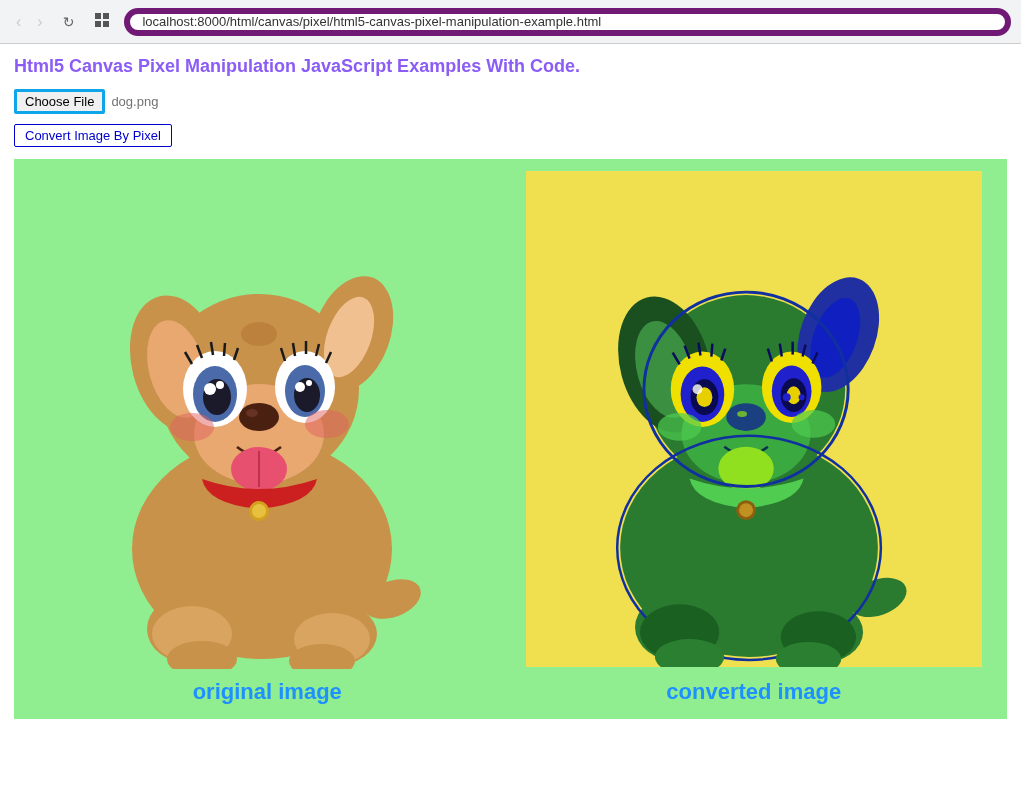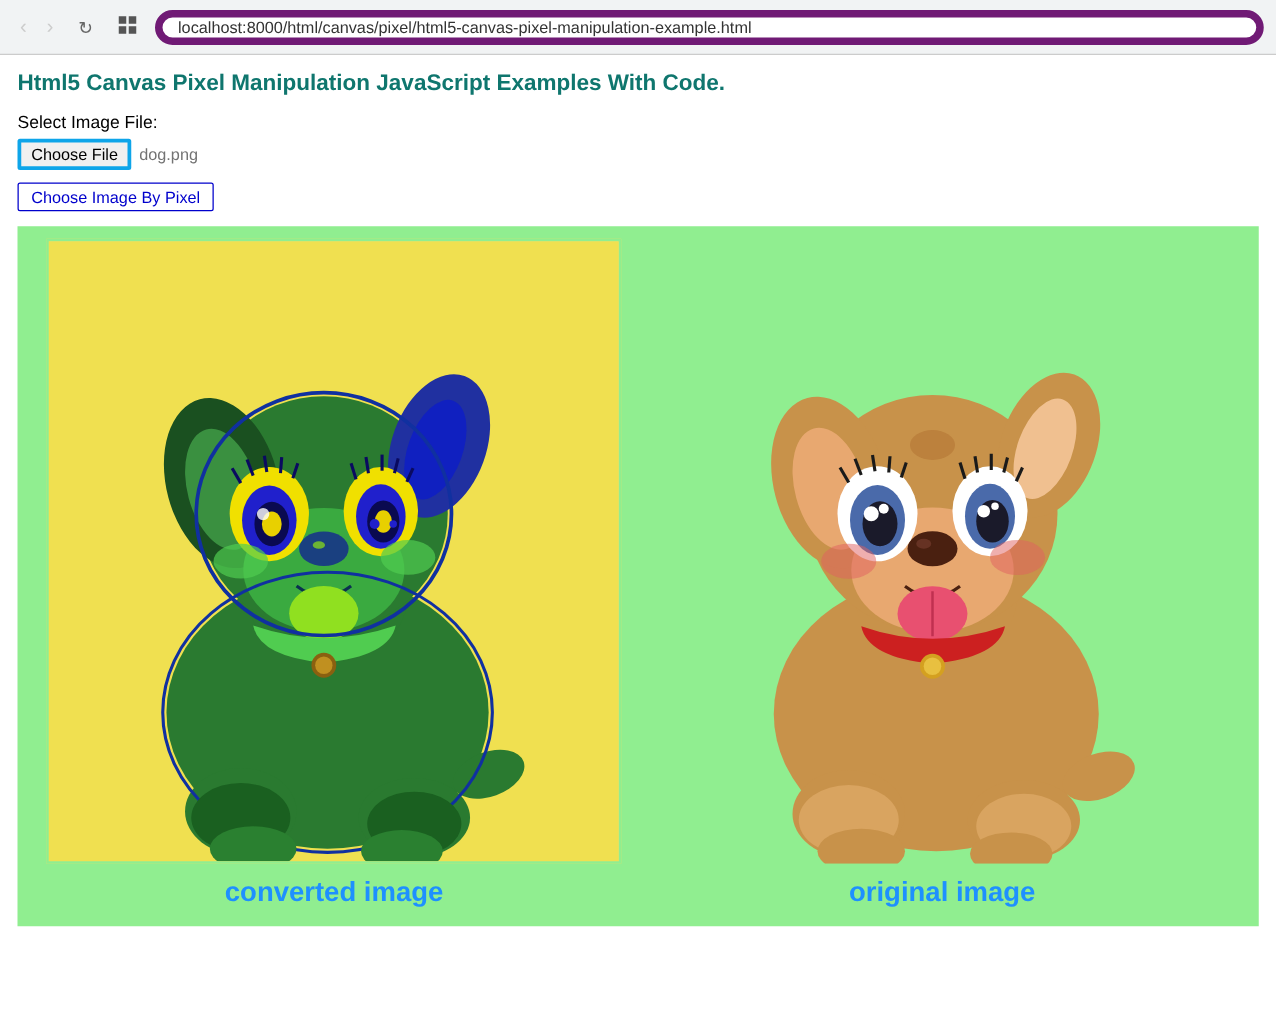--- a/index.html
+++ b/index.html
@@ -73,21 +73,21 @@
 
     
     .page-content {
       padding: 12px 14px;
     }
 
     .page-title {
       font-size: 18px;
       font-weight: bold;
       margin-bottom: 12px;
-      color: #0f766e;
+      color: #8b5cf6;
     }
 
     .file-label {
       font-size: 14px;
       margin-bottom: 6px;
       color: #000;
     }
 
     .file-input-row {
       display: flex;
@@ -192,31 +192,119 @@
         <rect x="9" y="9" width="6" height="6"></rect>
     </svg>
   </button>
   <input class="address-bar" type="text" value="localhost:8000/html/canvas/pixel/html5-canvas-pixel-manipulation-example.html" style="">
 </div>
 
 <div class="page-content">
 
   <h1 class="page-title">Html5 Canvas Pixel Manipulation JavaScript Examples With Code.</h1>
 
-  <div class="file-label">Select Image File:</div>
 
   <div class="file-input-row">
     <button class="choose-file-btn">Choose File</button>
     <span class="file-name-display">dog.png</span>
   </div>
 
-  <button class="convert-btn">Choose Image By Pixel</button>
+  <button class="convert-btn">Convert Image By Pixel</button>
 
   
   <div class="canvas-area">
+
+    <div class="canvas-panel">
+      <div class="original-canvas">
+        
+        <svg class="dog-svg" viewBox="0 0 460 500" xmlns="http://www.w3.org/2000/svg">
+
+          <ellipse cx="225" cy="380" rx="130" ry="110" fill="#c8924a"></ellipse>
+
+          <ellipse cx="155" cy="460" rx="45" ry="35" fill="#c8924a"></ellipse>
+
+          <ellipse cx="295" cy="465" rx="45" ry="32" fill="#c8924a"></ellipse>
+
+          <ellipse cx="355" cy="430" rx="30" ry="18" fill="#c8924a" transform="rotate(-20 355 430)"></ellipse>
+
+          <ellipse cx="225" cy="285" rx="65" ry="55" fill="#c8924a"></ellipse>
+
+          <ellipse cx="222" cy="220" rx="100" ry="95" fill="#c8924a"></ellipse>
+
+          <ellipse cx="140" cy="195" rx="45" ry="70" fill="#c8924a" transform="rotate(-15 140 195)"></ellipse>
+
+          <ellipse cx="140" cy="200" rx="28" ry="50" fill="#e8a870" transform="rotate(-15 140 200)"></ellipse>
+
+          <ellipse cx="315" cy="165" rx="38" ry="60" fill="#c8924a" transform="rotate(20 315 165)"></ellipse>
+
+          <ellipse cx="312" cy="168" rx="22" ry="42" fill="#f0c090" transform="rotate(20 312 168)"></ellipse>
+
+          <ellipse cx="222" cy="265" rx="65" ry="50" fill="#e8a870"></ellipse>
+
+          <ellipse cx="222" cy="248" rx="20" ry="14" fill="#4a2010"></ellipse>
+
+          <ellipse cx="215" cy="244" rx="6" ry="4" fill="#7a4030" opacity="0.6"></ellipse>
+
+          <ellipse cx="178" cy="220" rx="32" ry="38" fill="white"></ellipse>
+
+          <ellipse cx="178" cy="225" rx="22" ry="28" fill="#4a6aaa"></ellipse>
+
+          <ellipse cx="180" cy="228" rx="14" ry="18" fill="#1a1a2a"></ellipse>
+
+          <circle cx="173" cy="220" r="6" fill="white"></circle>
+          <circle cx="183" cy="216" r="4" fill="white"></circle>
+
+          <ellipse cx="268" cy="218" rx="30" ry="36" fill="white"></ellipse>
+
+          <ellipse cx="268" cy="222" rx="20" ry="26" fill="#4a6aaa"></ellipse>
+
+          <ellipse cx="270" cy="226" rx="13" ry="17" fill="#1a1a2a"></ellipse>
+
+          <circle cx="263" cy="218" r="5" fill="white"></circle>
+          <circle cx="272" cy="214" r="3" fill="white"></circle>
+
+          <line x1="155" y1="195" x2="148" y2="183" stroke="#1a1a1a" stroke-width="2.5"></line>
+          <line x1="165" y1="189" x2="160" y2="176" stroke="#1a1a1a" stroke-width="2.5"></line>
+          <line x1="176" y1="186" x2="174" y2="173" stroke="#1a1a1a" stroke-width="2.5"></line>
+          <line x1="187" y1="187" x2="188" y2="174" stroke="#1a1a1a" stroke-width="2.5"></line>
+          <line x1="197" y1="191" x2="201" y2="179" stroke="#1a1a1a" stroke-width="2.5"></line>
+
+          <line x1="248" y1="192" x2="244" y2="179" stroke="#1a1a1a" stroke-width="2.5"></line>
+          <line x1="258" y1="187" x2="256" y2="174" stroke="#1a1a1a" stroke-width="2.5"></line>
+          <line x1="269" y1="185" x2="269" y2="172" stroke="#1a1a1a" stroke-width="2.5"></line>
+          <line x1="279" y1="187" x2="282" y2="175" stroke="#1a1a1a" stroke-width="2.5"></line>
+          <line x1="289" y1="194" x2="294" y2="183" stroke="#1a1a1a" stroke-width="2.5"></line>
+
+          <ellipse cx="155" cy="258" rx="22" ry="14" fill="#e06060" opacity="0.5"></ellipse>
+
+          <ellipse cx="290" cy="255" rx="22" ry="14" fill="#e06060" opacity="0.5"></ellipse>
+
+          <path d="M 200 278 Q 222 295 244 278" stroke="#4a2010" stroke-width="2.5" fill="none"></path>
+
+          <ellipse cx="222" cy="300" rx="28" ry="22" fill="#e85070"></ellipse>
+          <line x1="222" y1="282" x2="222" y2="318" stroke="#c03050" stroke-width="2"></line>
+
+          <path d="M 165 310 Q 222 330 280 310 Q 275 335 222 340 Q 170 335 165 310 Z" fill="#cc2020"></path>
+
+          <circle cx="222" cy="342" r="10" fill="#d4a020"></circle>
+          <circle cx="222" cy="342" r="7" fill="#e8c040"></circle>
+
+          <ellipse cx="222" cy="165" rx="18" ry="12" fill="#b07030" opacity="0.5"></ellipse>
+
+          <ellipse cx="155" cy="465" rx="40" ry="28" fill="#d9a460"></ellipse>
+
+          <ellipse cx="295" cy="470" rx="38" ry="26" fill="#d9a460"></ellipse>
+
+          <ellipse cx="165" cy="490" rx="35" ry="18" fill="#c8924a"></ellipse>
+
+          <ellipse cx="285" cy="492" rx="33" ry="17" fill="#c8924a"></ellipse>
+        </svg>
+      </div>
+      <div class="canvas-label">original image</div>
+    </div>
 
     <div class="canvas-panel">
       <div class="converted-canvas">
         
         <svg class="dog-svg" viewBox="0 0 460 500" xmlns="http://www.w3.org/2000/svg">
 
           <rect width="460" height="500" fill="#f0e050"></rect>
 
           <ellipse cx="225" cy="380" rx="130" ry="110" fill="#2a7a30"></ellipse>
 
@@ -297,104 +385,15 @@
           <ellipse cx="155" cy="465" rx="40" ry="28" fill="#1a6020"></ellipse>
           <ellipse cx="295" cy="470" rx="38" ry="26" fill="#1a6020"></ellipse>
 
           <ellipse cx="165" cy="490" rx="35" ry="18" fill="#2a8030"></ellipse>
           <ellipse cx="285" cy="492" rx="33" ry="17" fill="#2a8030"></ellipse>
         </svg>
       </div>
       <div class="canvas-label">converted image</div>
     </div>
 
-    <div class="canvas-panel">
-      <div class="original-canvas">
-        
-        <svg class="dog-svg" viewBox="0 0 460 500" xmlns="http://www.w3.org/2000/svg">
-
-          <ellipse cx="225" cy="380" rx="130" ry="110" fill="#c8924a"></ellipse>
-
-          <ellipse cx="155" cy="460" rx="45" ry="35" fill="#c8924a"></ellipse>
-
-          <ellipse cx="295" cy="465" rx="45" ry="32" fill="#c8924a"></ellipse>
-
-          <ellipse cx="355" cy="430" rx="30" ry="18" fill="#c8924a" transform="rotate(-20 355 430)"></ellipse>
-
-          <ellipse cx="225" cy="285" rx="65" ry="55" fill="#c8924a"></ellipse>
-
-          <ellipse cx="222" cy="220" rx="100" ry="95" fill="#c8924a"></ellipse>
-
-          <ellipse cx="140" cy="195" rx="45" ry="70" fill="#c8924a" transform="rotate(-15 140 195)"></ellipse>
-
-          <ellipse cx="140" cy="200" rx="28" ry="50" fill="#e8a870" transform="rotate(-15 140 200)"></ellipse>
-
-          <ellipse cx="315" cy="165" rx="38" ry="60" fill="#c8924a" transform="rotate(20 315 165)"></ellipse>
-
-          <ellipse cx="312" cy="168" rx="22" ry="42" fill="#f0c090" transform="rotate(20 312 168)"></ellipse>
-
-          <ellipse cx="222" cy="265" rx="65" ry="50" fill="#e8a870"></ellipse>
-
-          <ellipse cx="222" cy="248" rx="20" ry="14" fill="#4a2010"></ellipse>
-
-          <ellipse cx="215" cy="244" rx="6" ry="4" fill="#7a4030" opacity="0.6"></ellipse>
-
-          <ellipse cx="178" cy="220" rx="32" ry="38" fill="white"></ellipse>
-
-          <ellipse cx="178" cy="225" rx="22" ry="28" fill="#4a6aaa"></ellipse>
-
-          <ellipse cx="180" cy="228" rx="14" ry="18" fill="#1a1a2a"></ellipse>
-
-          <circle cx="173" cy="220" r="6" fill="white"></circle>
-          <circle cx="183" cy="216" r="4" fill="white"></circle>
-
-          <ellipse cx="268" cy="218" rx="30" ry="36" fill="white"></ellipse>
-
-          <ellipse cx="268" cy="222" rx="20" ry="26" fill="#4a6aaa"></ellipse>
-
-          <ellipse cx="270" cy="226" rx="13" ry="17" fill="#1a1a2a"></ellipse>
-
-          <circle cx="263" cy="218" r="5" fill="white"></circle>
-          <circle cx="272" cy="214" r="3" fill="white"></circle>
-
-          <line x1="155" y1="195" x2="148" y2="183" stroke="#1a1a1a" stroke-width="2.5"></line>
-          <line x1="165" y1="189" x2="160" y2="176" stroke="#1a1a1a" stroke-width="2.5"></line>
-          <line x1="176" y1="186" x2="174" y2="173" stroke="#1a1a1a" stroke-width="2.5"></line>
-          <line x1="187" y1="187" x2="188" y2="174" stroke="#1a1a1a" stroke-width="2.5"></line>
-          <line x1="197" y1="191" x2="201" y2="179" stroke="#1a1a1a" stroke-width="2.5"></line>
-
-          <line x1="248" y1="192" x2="244" y2="179" stroke="#1a1a1a" stroke-width="2.5"></line>
-          <line x1="258" y1="187" x2="256" y2="174" stroke="#1a1a1a" stroke-width="2.5"></line>
-          <line x1="269" y1="185" x2="269" y2="172" stroke="#1a1a1a" stroke-width="2.5"></line>
-          <line x1="279" y1="187" x2="282" y2="175" stroke="#1a1a1a" stroke-width="2.5"></line>
-          <line x1="289" y1="194" x2="294" y2="183" stroke="#1a1a1a" stroke-width="2.5"></line>
-
-          <ellipse cx="155" cy="258" rx="22" ry="14" fill="#e06060" opacity="0.5"></ellipse>
-
-          <ellipse cx="290" cy="255" rx="22" ry="14" fill="#e06060" opacity="0.5"></ellipse>
-
-          <path d="M 200 278 Q 222 295 244 278" stroke="#4a2010" stroke-width="2.5" fill="none"></path>
-
-          <ellipse cx="222" cy="300" rx="28" ry="22" fill="#e85070"></ellipse>
-          <line x1="222" y1="282" x2="222" y2="318" stroke="#c03050" stroke-width="2"></line>
-
-          <path d="M 165 310 Q 222 330 280 310 Q 275 335 222 340 Q 170 335 165 310 Z" fill="#cc2020"></path>
-
-          <circle cx="222" cy="342" r="10" fill="#d4a020"></circle>
-          <circle cx="222" cy="342" r="7" fill="#e8c040"></circle>
-
-          <ellipse cx="222" cy="165" rx="18" ry="12" fill="#b07030" opacity="0.5"></ellipse>
-
-          <ellipse cx="155" cy="465" rx="40" ry="28" fill="#d9a460"></ellipse>
-
-          <ellipse cx="295" cy="470" rx="38" ry="26" fill="#d9a460"></ellipse>
-
-          <ellipse cx="165" cy="490" rx="35" ry="18" fill="#c8924a"></ellipse>
-
-          <ellipse cx="285" cy="492" rx="33" ry="17" fill="#c8924a"></ellipse>
-        </svg>
-      </div>
-      <div class="canvas-label">original image</div>
-    </div>
-
   </div>
 
 </div>
 
 </body></html>

